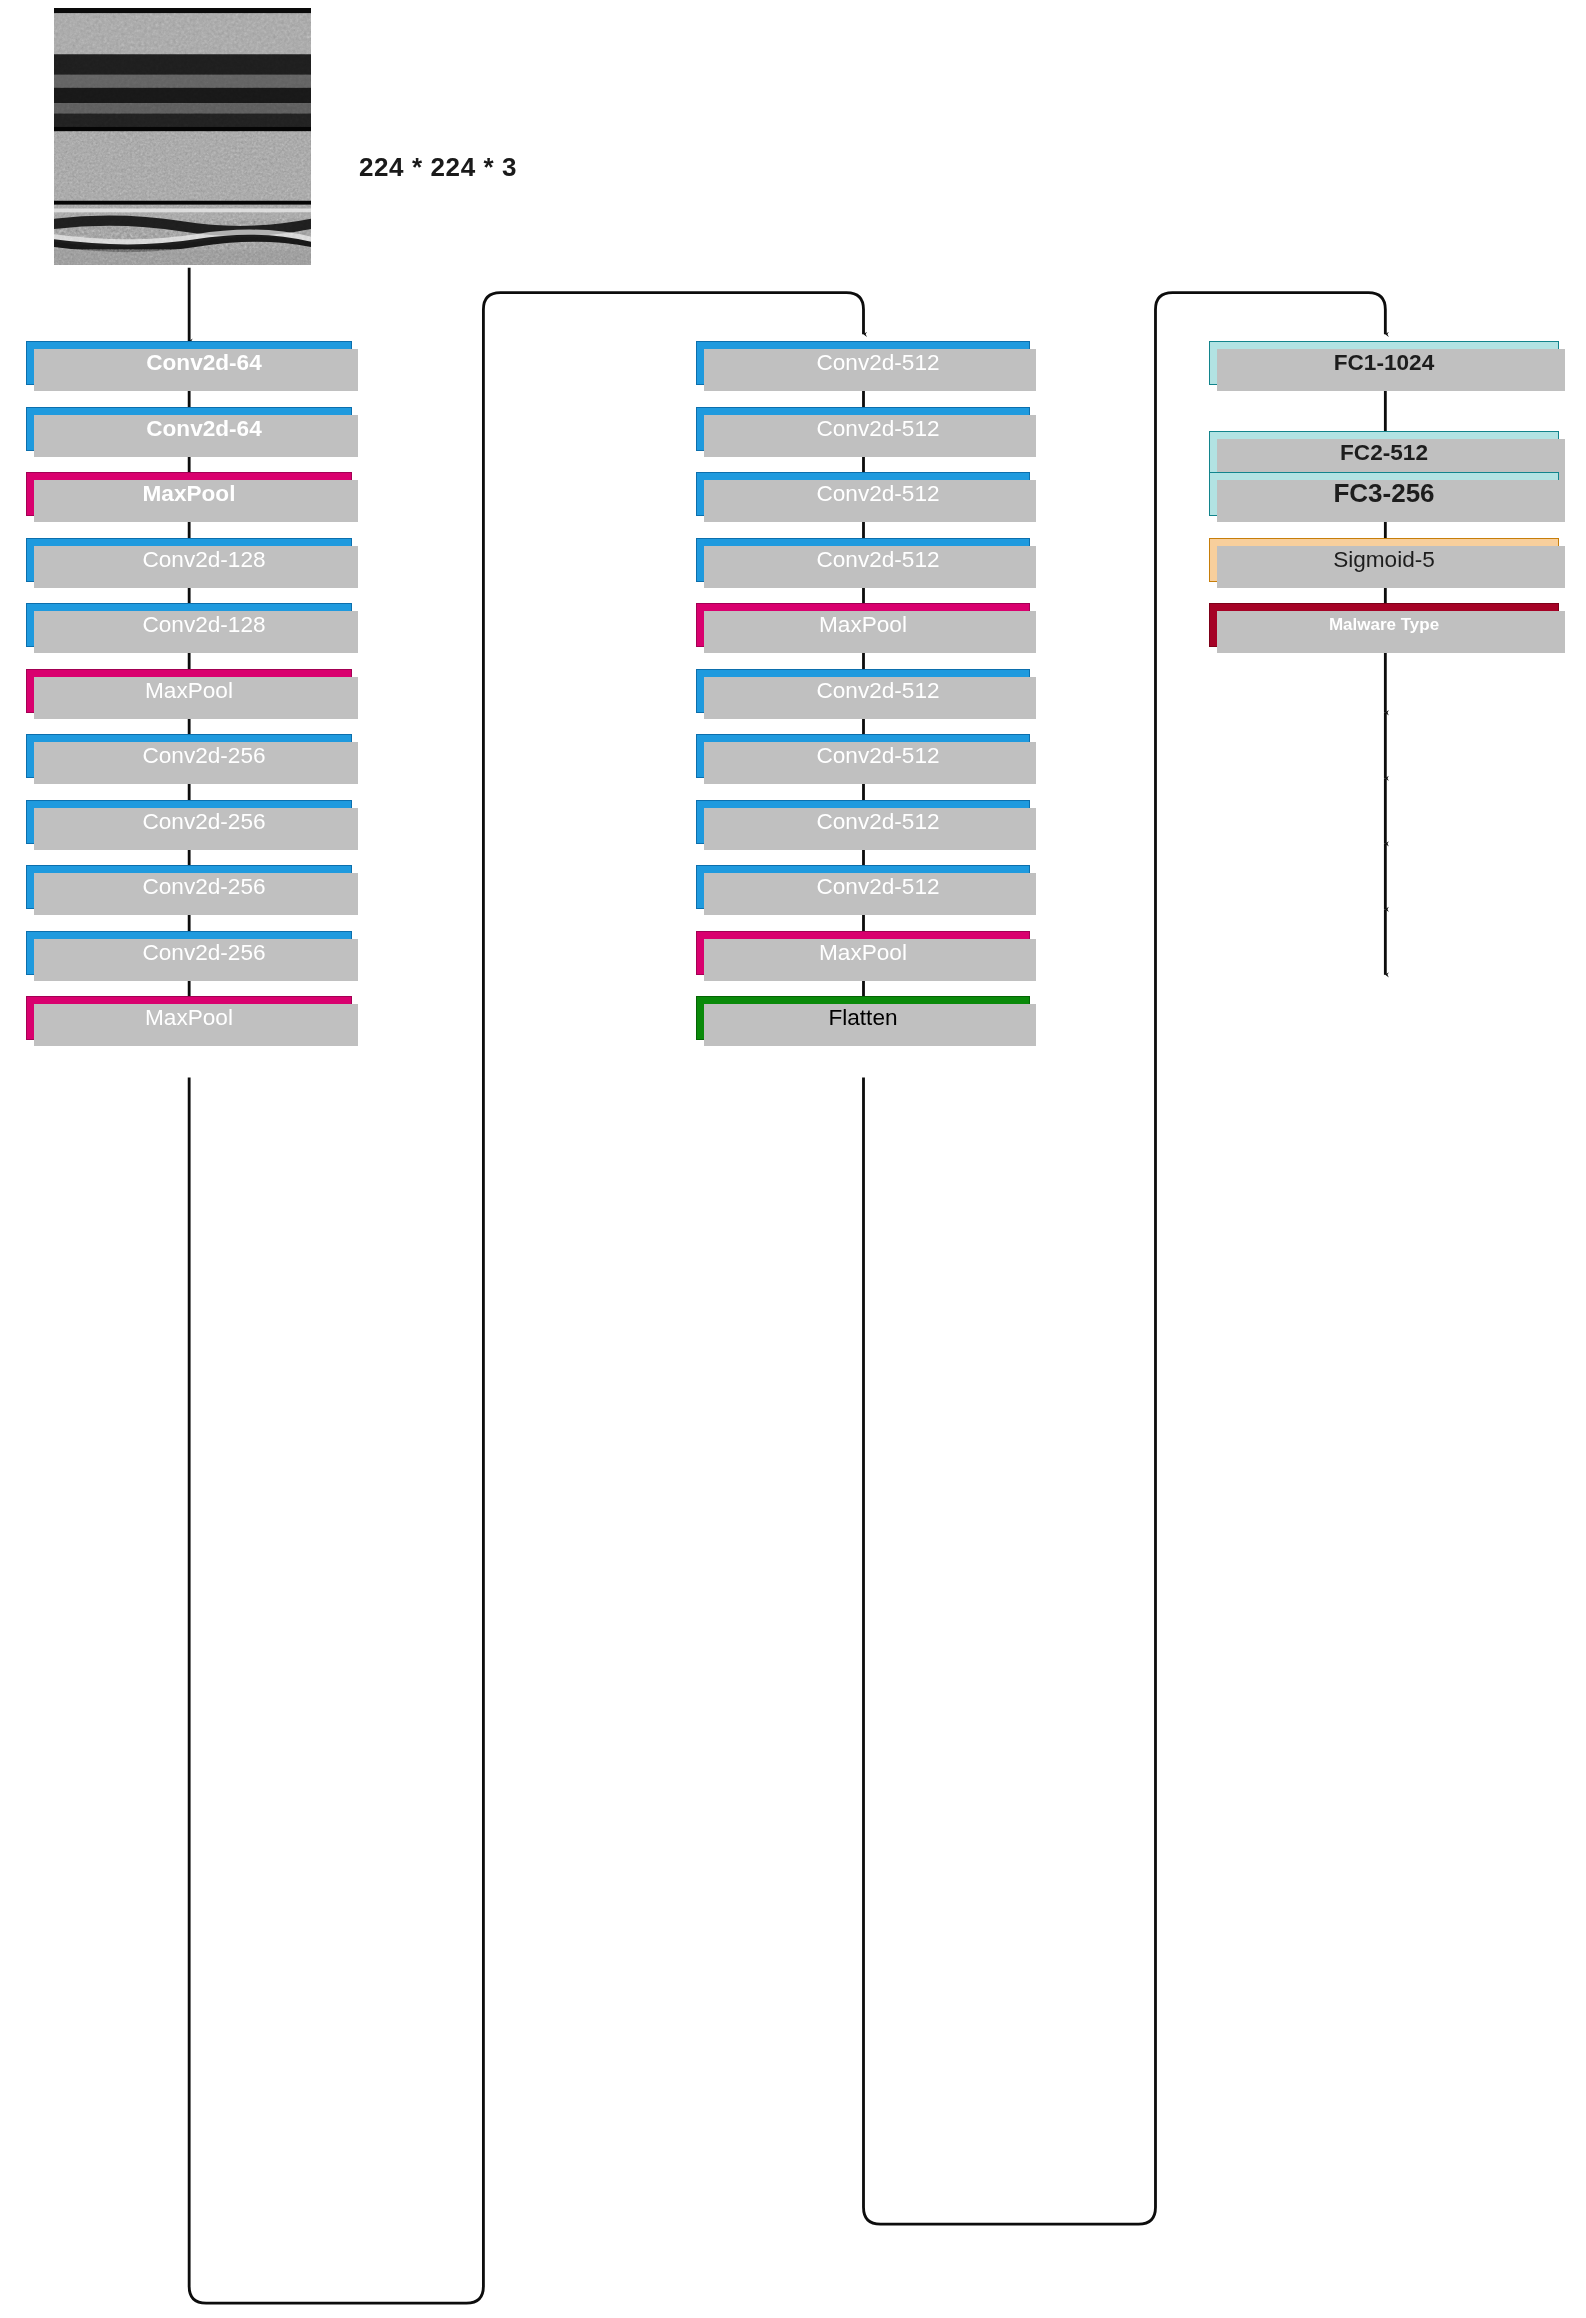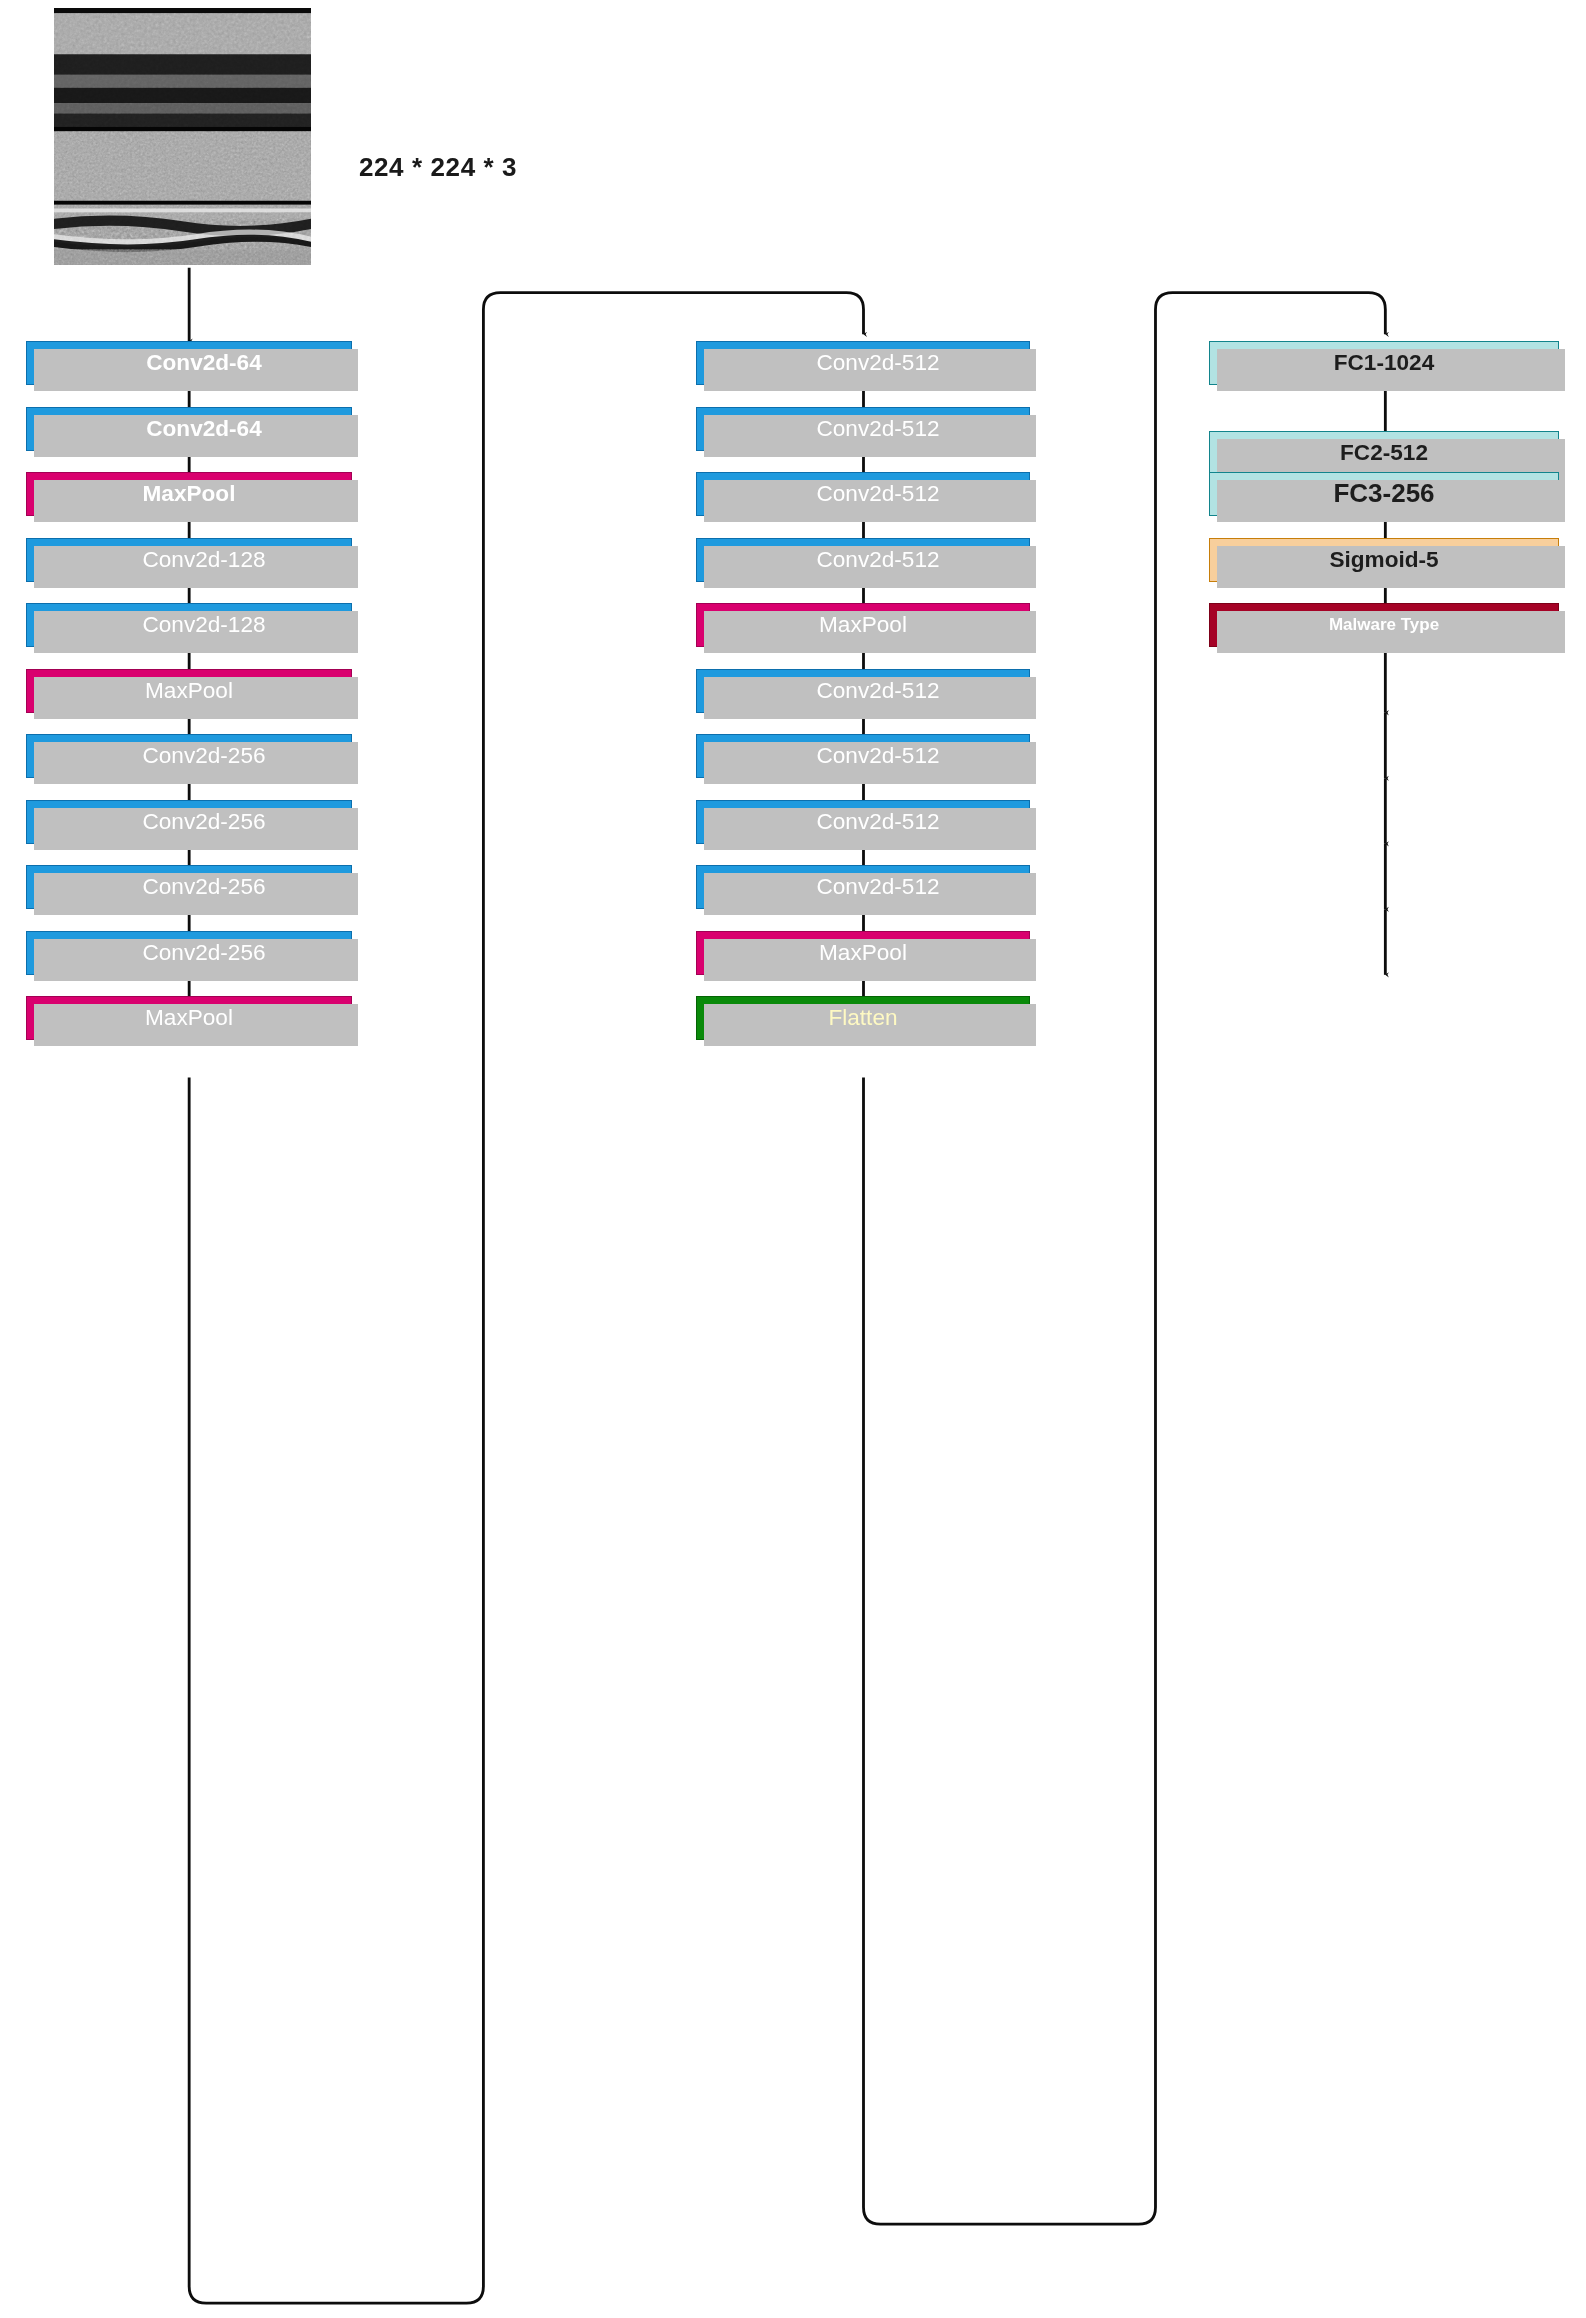--- a/index.html
+++ b/index.html
@@ -35,23 +35,23 @@
   .blk::after{
     content:"";position:absolute;left:6.8px;top:6.8px;right:-6.8px;bottom:-6.8px;
     background:#c0c0c0;z-index:-1;
   }
   .blk{z-index:2;}
 
   .t-conv{background:#1f9ade;border-color:#0c6fad;color:#ffffff;font-weight:bold;padding-left:30px;}
   .t-conv.small{font-weight:normal;}
   .t-pool{background:#d9006e;border-color:#a30054;color:#ffffff;font-weight:bold;}
   .t-pool.small{font-weight:normal;}
-  .t-flat{background:#0a8a0a;border-color:#046404;color:#fef9c3;font-weight:normal;}
+  .t-flat{background:#0a8a0a;border-color:#046404;color:#000000;font-weight:normal;}
   .t-fc{background:#b2e3e3;border-color:#12848c;color:#1d1d1d;font-weight:bold;}
-  .t-sig{background:#f8cf9c;border-color:#c77e0a;color:#1d1d1d;font-weight:bold;}
+  .t-sig{background:#f8cf9c;border-color:#c77e0a;color:#1d1d1d;font-weight:normal;}
   .t-out{background:#a50226;border-color:#7d0019;color:#ffffff;font-weight:bold;}
 </style>
 </head>
 <body>
 
 <div id="stage">
 
   <div class="input-img">
     <svg viewBox="0 0 100 100" preserveAspectRatio="none" aria-hidden="true">
       <defs>

